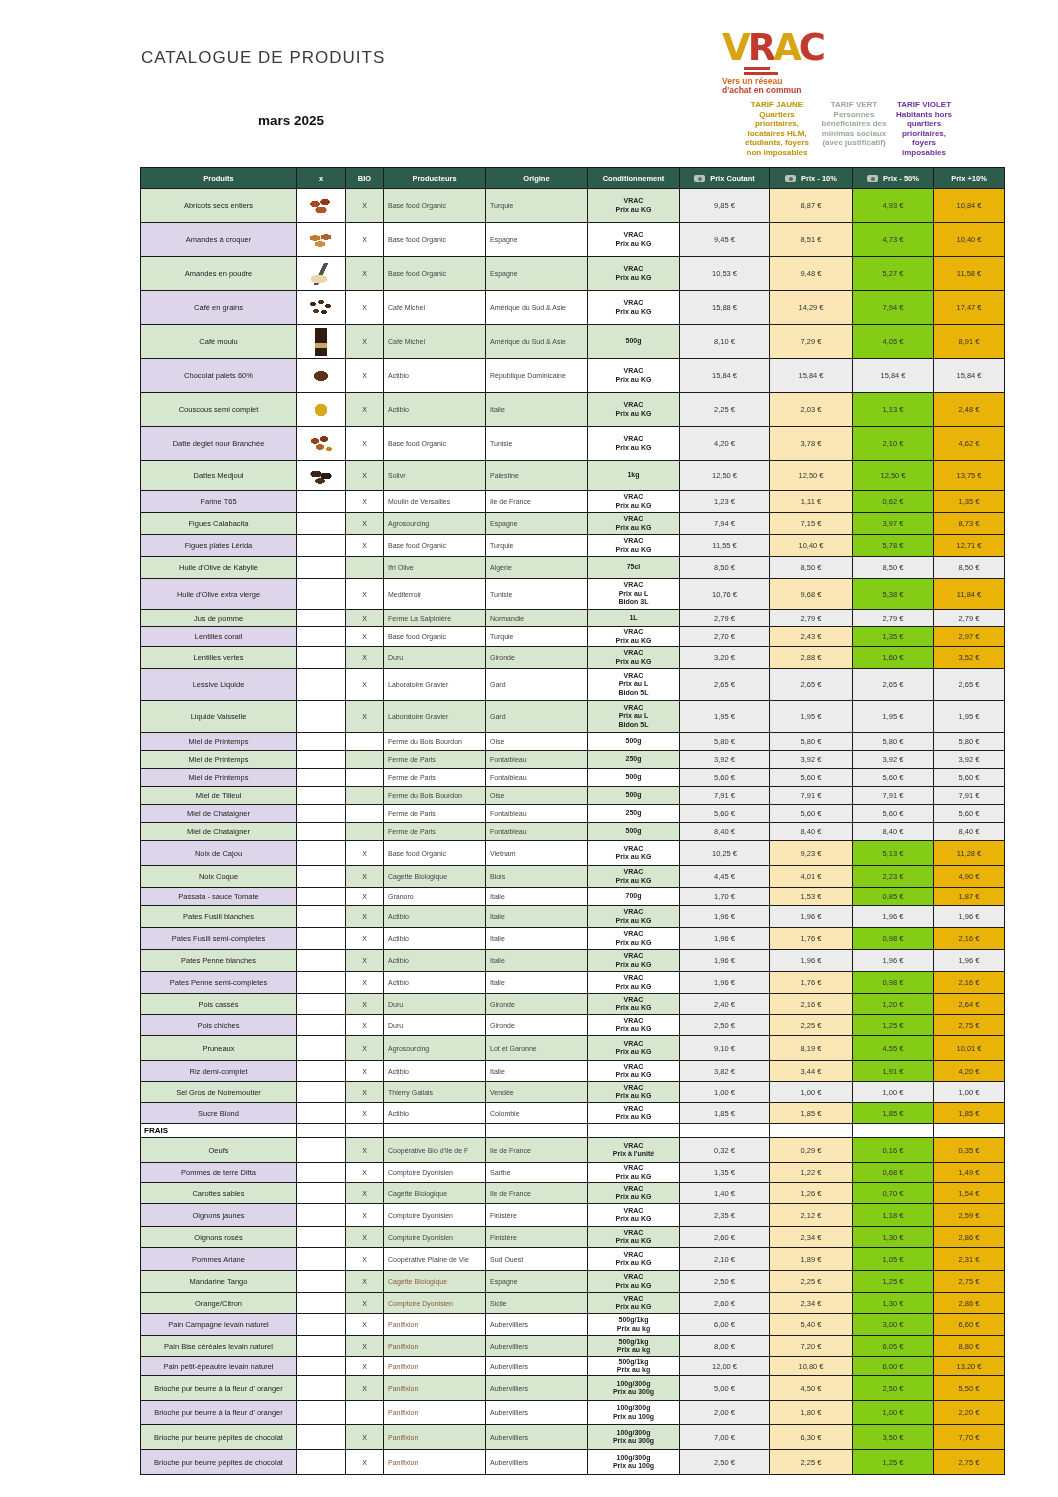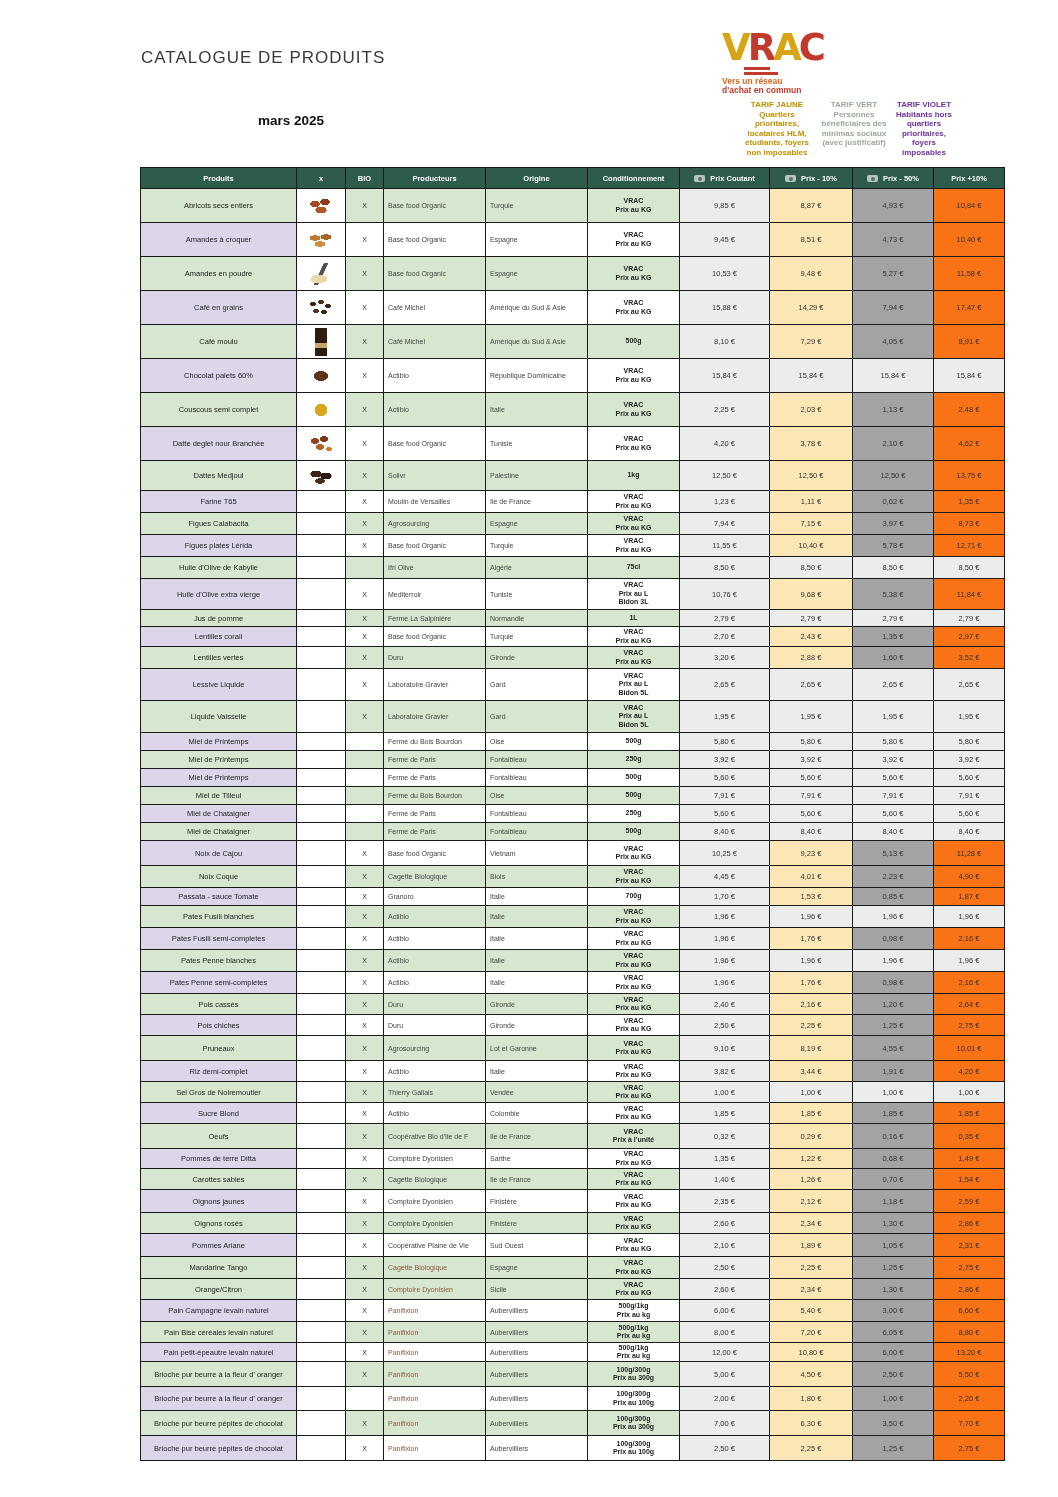--- a/index.html
+++ b/index.html
@@ -38,22 +38,22 @@
   .cell-cond{font-size:7px;font-weight:bold;color:#222;line-height:8.5px;}
   .cell-price{font-size:7.5px;color:#333;}
   tr.bg-green .cell-produit{background:#d7e7cf;}
   tr.bg-purple .cell-produit{background:#ddd6ea;}
   tr.bg-green .cell-bio,tr.bg-green .cell-prod,tr.bg-green .cell-orig,tr.bg-green .cell-cond{background:#d7e7cf;}
   tr.bg-purple .cell-bio,tr.bg-purple .cell-prod,tr.bg-purple .cell-orig,tr.bg-purple .cell-cond{background:#fff;}
   tr.bg-white td{background:#fff;}
   .cell-photo{background:#fff;}
   .c-gray{background:#ececec;}
   .c-yellow{background:#fbe7b5;}
-  .c-green{background:#a3a3a3;}
-  .c-purple{background:#f97316;text-align:center;}
+  .c-green{background:#84cc16;}
+  .c-purple{background:#eab308;text-align:center;}
   .c-white{background:#fff;}
   .section-label{font-weight:bold;text-align:left;font-size:8px;color:#000;padding-left:3px;}
   tr.brown-prod .cell-prod{color:#8a5a40;}
 
   
   .bn{display:inline-block;width:11px;height:7px;background:#b9c4bd;border-radius:2px;
       margin-right:5px;vertical-align:middle;position:relative;}
   .bn::after{content:"";position:absolute;left:3.5px;top:1.5px;width:4px;height:4px;border-radius:50%;background:#55706a;}
 
   
@@ -709,20 +709,32 @@
           <td class="cell-orig">Colombie</td>
           <td class="cell-cond">
             <div>VRAC</div>
             <div>Prix au KG</div>
           </td>
           <td class="cell-price c-gray">1,85 €</td>
           <td class="cell-price c-yellow">1,85 €</td>
           <td class="cell-price c-green">1,85 €</td>
           <td class="cell-price c-purple">1,85 €</td>
         </tr>
+        <tr class="bg-white" style="height: 14px;">
+          <td class="cell-produit section-label">FRAIS</td>
+          <td class="cell-photo"></td>
+          <td class="cell-bio"></td>
+          <td class="cell-prod"></td>
+          <td class="cell-orig"></td>
+          <td class="cell-cond"></td>
+          <td class="cell-price c-white"></td>
+          <td class="cell-price c-white"></td>
+          <td class="cell-price c-white"></td>
+          <td class="cell-price c-white"></td>
+        </tr>
         <tr class="bg-green" style="height: 25px;">
           <td class="cell-produit">Oeufs</td>
           <td class="cell-photo"></td>
           <td class="cell-bio">X</td>
           <td class="cell-prod">Coopérative Bio d'Ile de F</td>
           <td class="cell-orig">Ile de France</td>
           <td class="cell-cond">
             <div>VRAC</div>
             <div>Prix à l'unité</div>
           </td>

